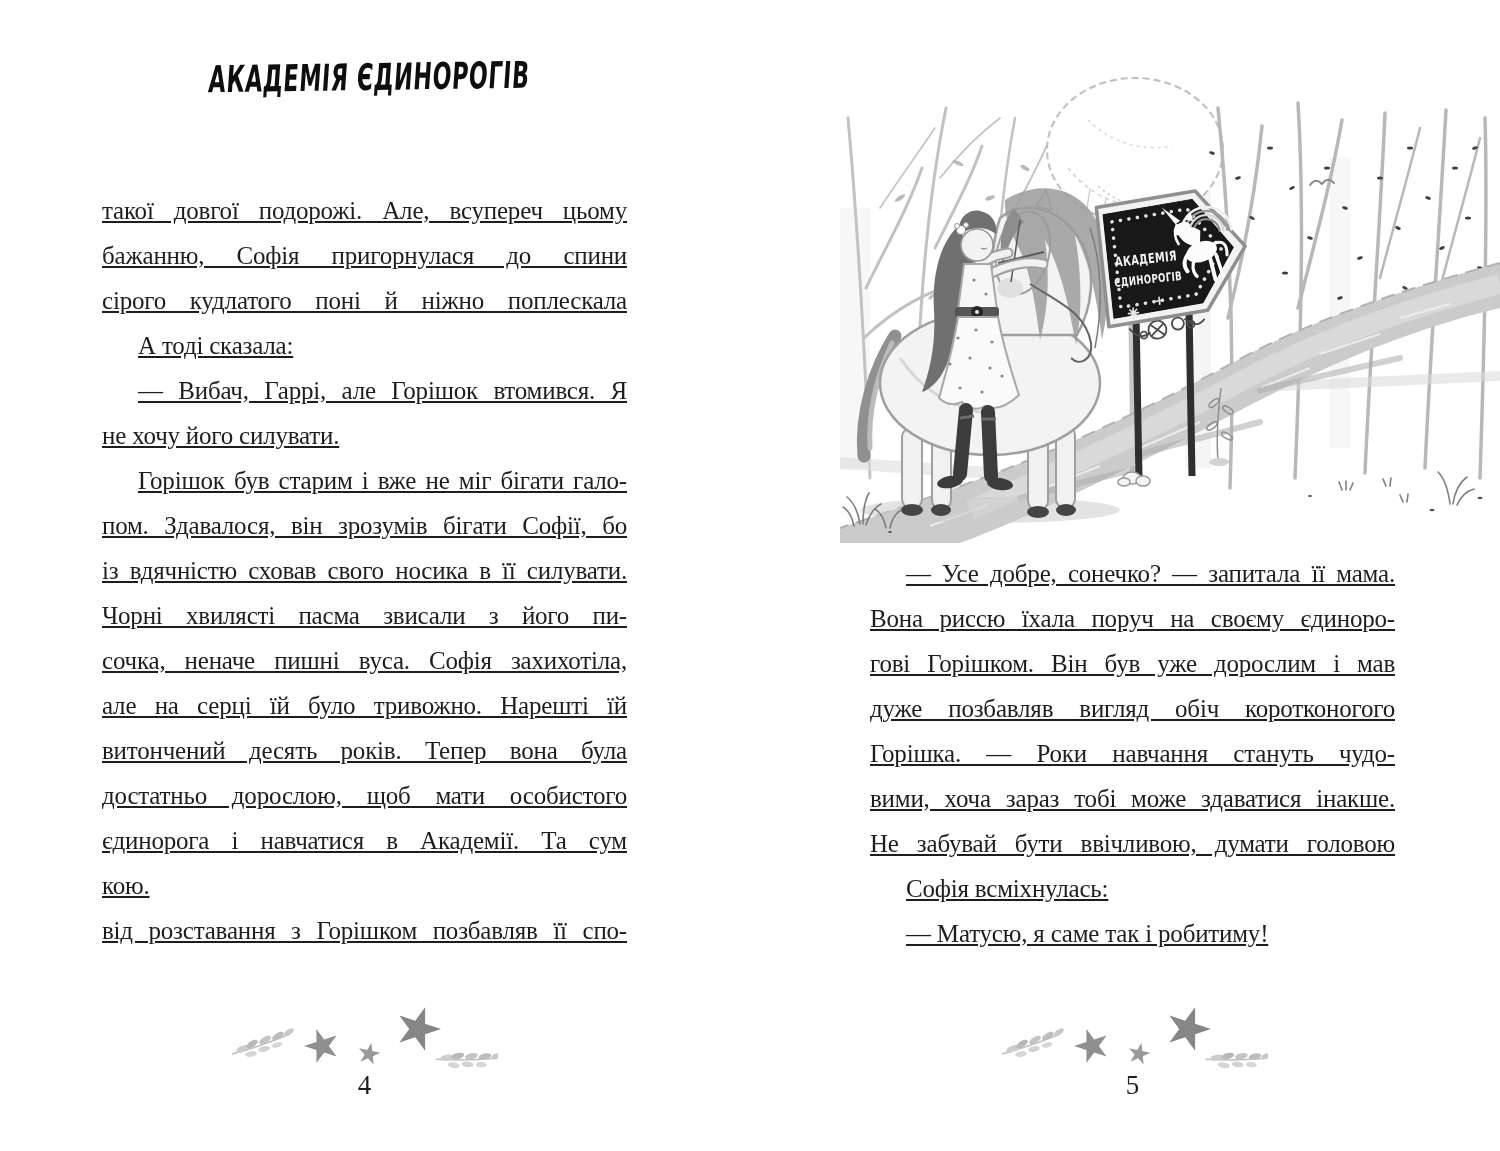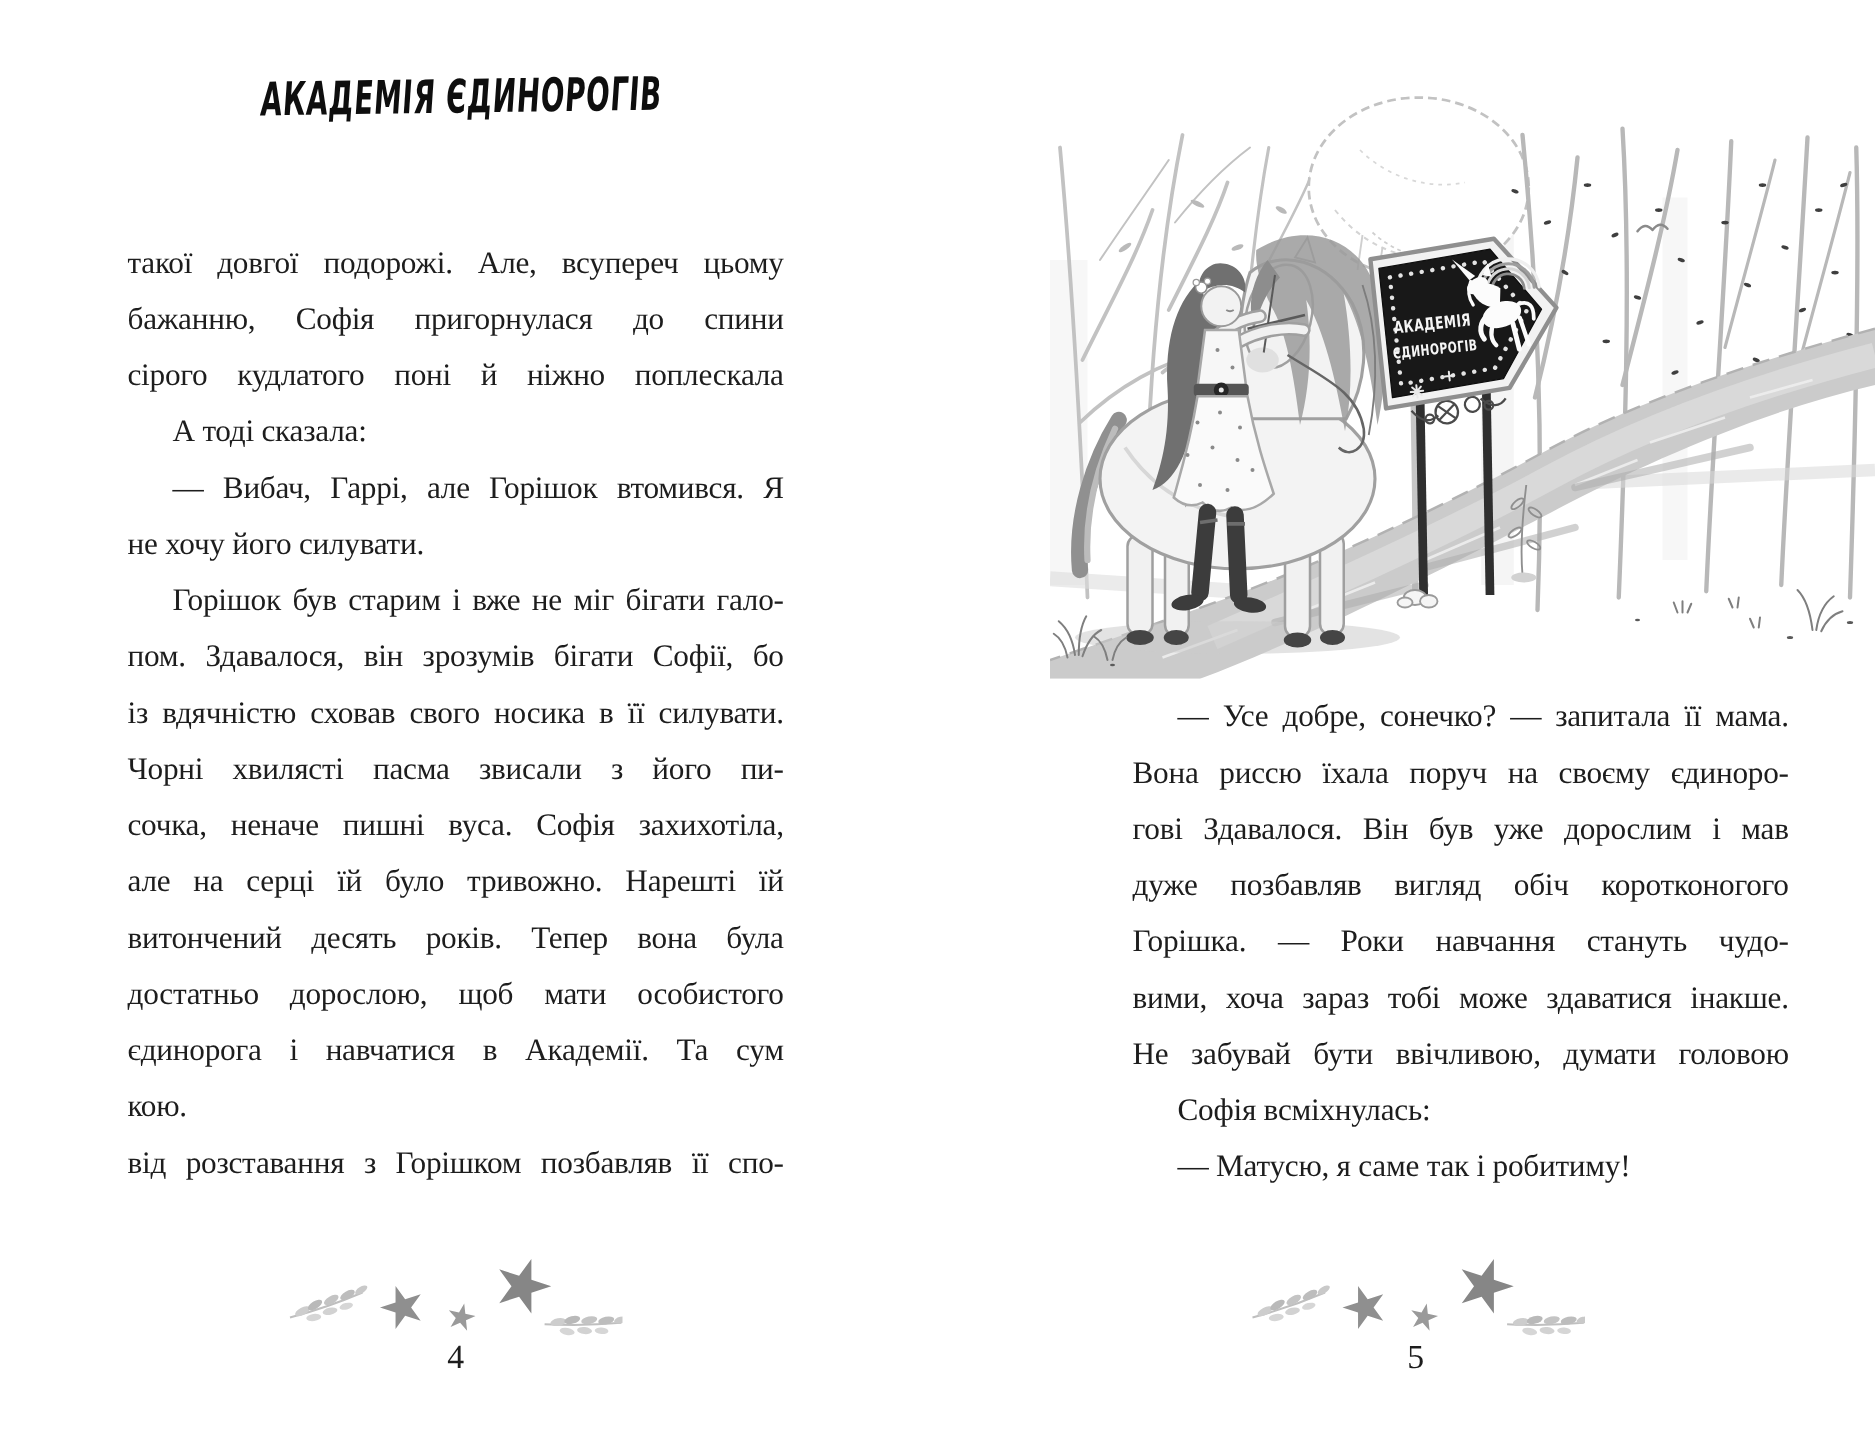--- a/index.html
+++ b/index.html
@@ -10,23 +10,23 @@
   .logo-wrap { position:absolute; left:102px; top:56px; width:525px; text-align:center; }
   .logo {
     display:inline-block;
     font-family:"DejaVu Sans",sans-serif;
     font-weight:800; font-size:37px; letter-spacing:1px; color:#0e0e0e;
     transform:scaleX(0.60) skewX(-7deg) rotate(-0.5deg); transform-origin:center;
     white-space:nowrap;
   }
 
   
-  .text-col { position:absolute; width:525px; color:#1d1d1d; }
+  .text-col { position:absolute; width:525px; color:#1d1d1d;text-decoration:underline; }
   .left-col  { left:102px; top:188px; }
-  .right-col { left:906px; top:551px; }
+  .right-col { left:870px; top:551px; }
   .line {
     font-size:25px; line-height:45px; height:45px;
     letter-spacing:-0.2px;
     text-align:justify; text-align-last:justify;
     white-space:normal; overflow:visible;
   }
   .line.last { text-align-last:left; }
   .line.indent { text-indent:36px; }
 
   
@@ -351,21 +351,21 @@
           <ellipse cx="640" cy="440" rx="2.5" ry="1.2"></ellipse>
         <ellipse cx="470" cy="438" rx="2" ry="1"></ellipse>
           <ellipse cx="50" cy="474" rx="2" ry="1"></ellipse>
       </g>
     </svg>
 
     <div id="right-text" class="text-col right-col">
         <div class="para">
           <div class="line indent">— Усе добре, сонечко? — запитала її мама.</div>
           <div class="line">Вона риссю їхала поруч на своєму єдиноро-</div>
-          <div class="line">гові Здавалося. Він був уже дорослим і мав</div>
+          <div class="line">гові Горішком. Він був уже дорослим і мав</div>
           <div class="line">дуже позбавляв вигляд обіч коротконогого</div>
           <div class="line">Горішка. — Роки навчання стануть чудо-</div>
           <div class="line">вими, хоча зараз тобі може здаватися інакше.</div>
           <div class="line">Не забувай бути ввічливою, думати головою</div>
         </div>
         <div class="para">
           <div class="line last indent">Софія всміхнулась:</div>
         </div>
         <div class="para">
           <div class="line last indent">— Матусю, я саме так і робитиму!</div>

